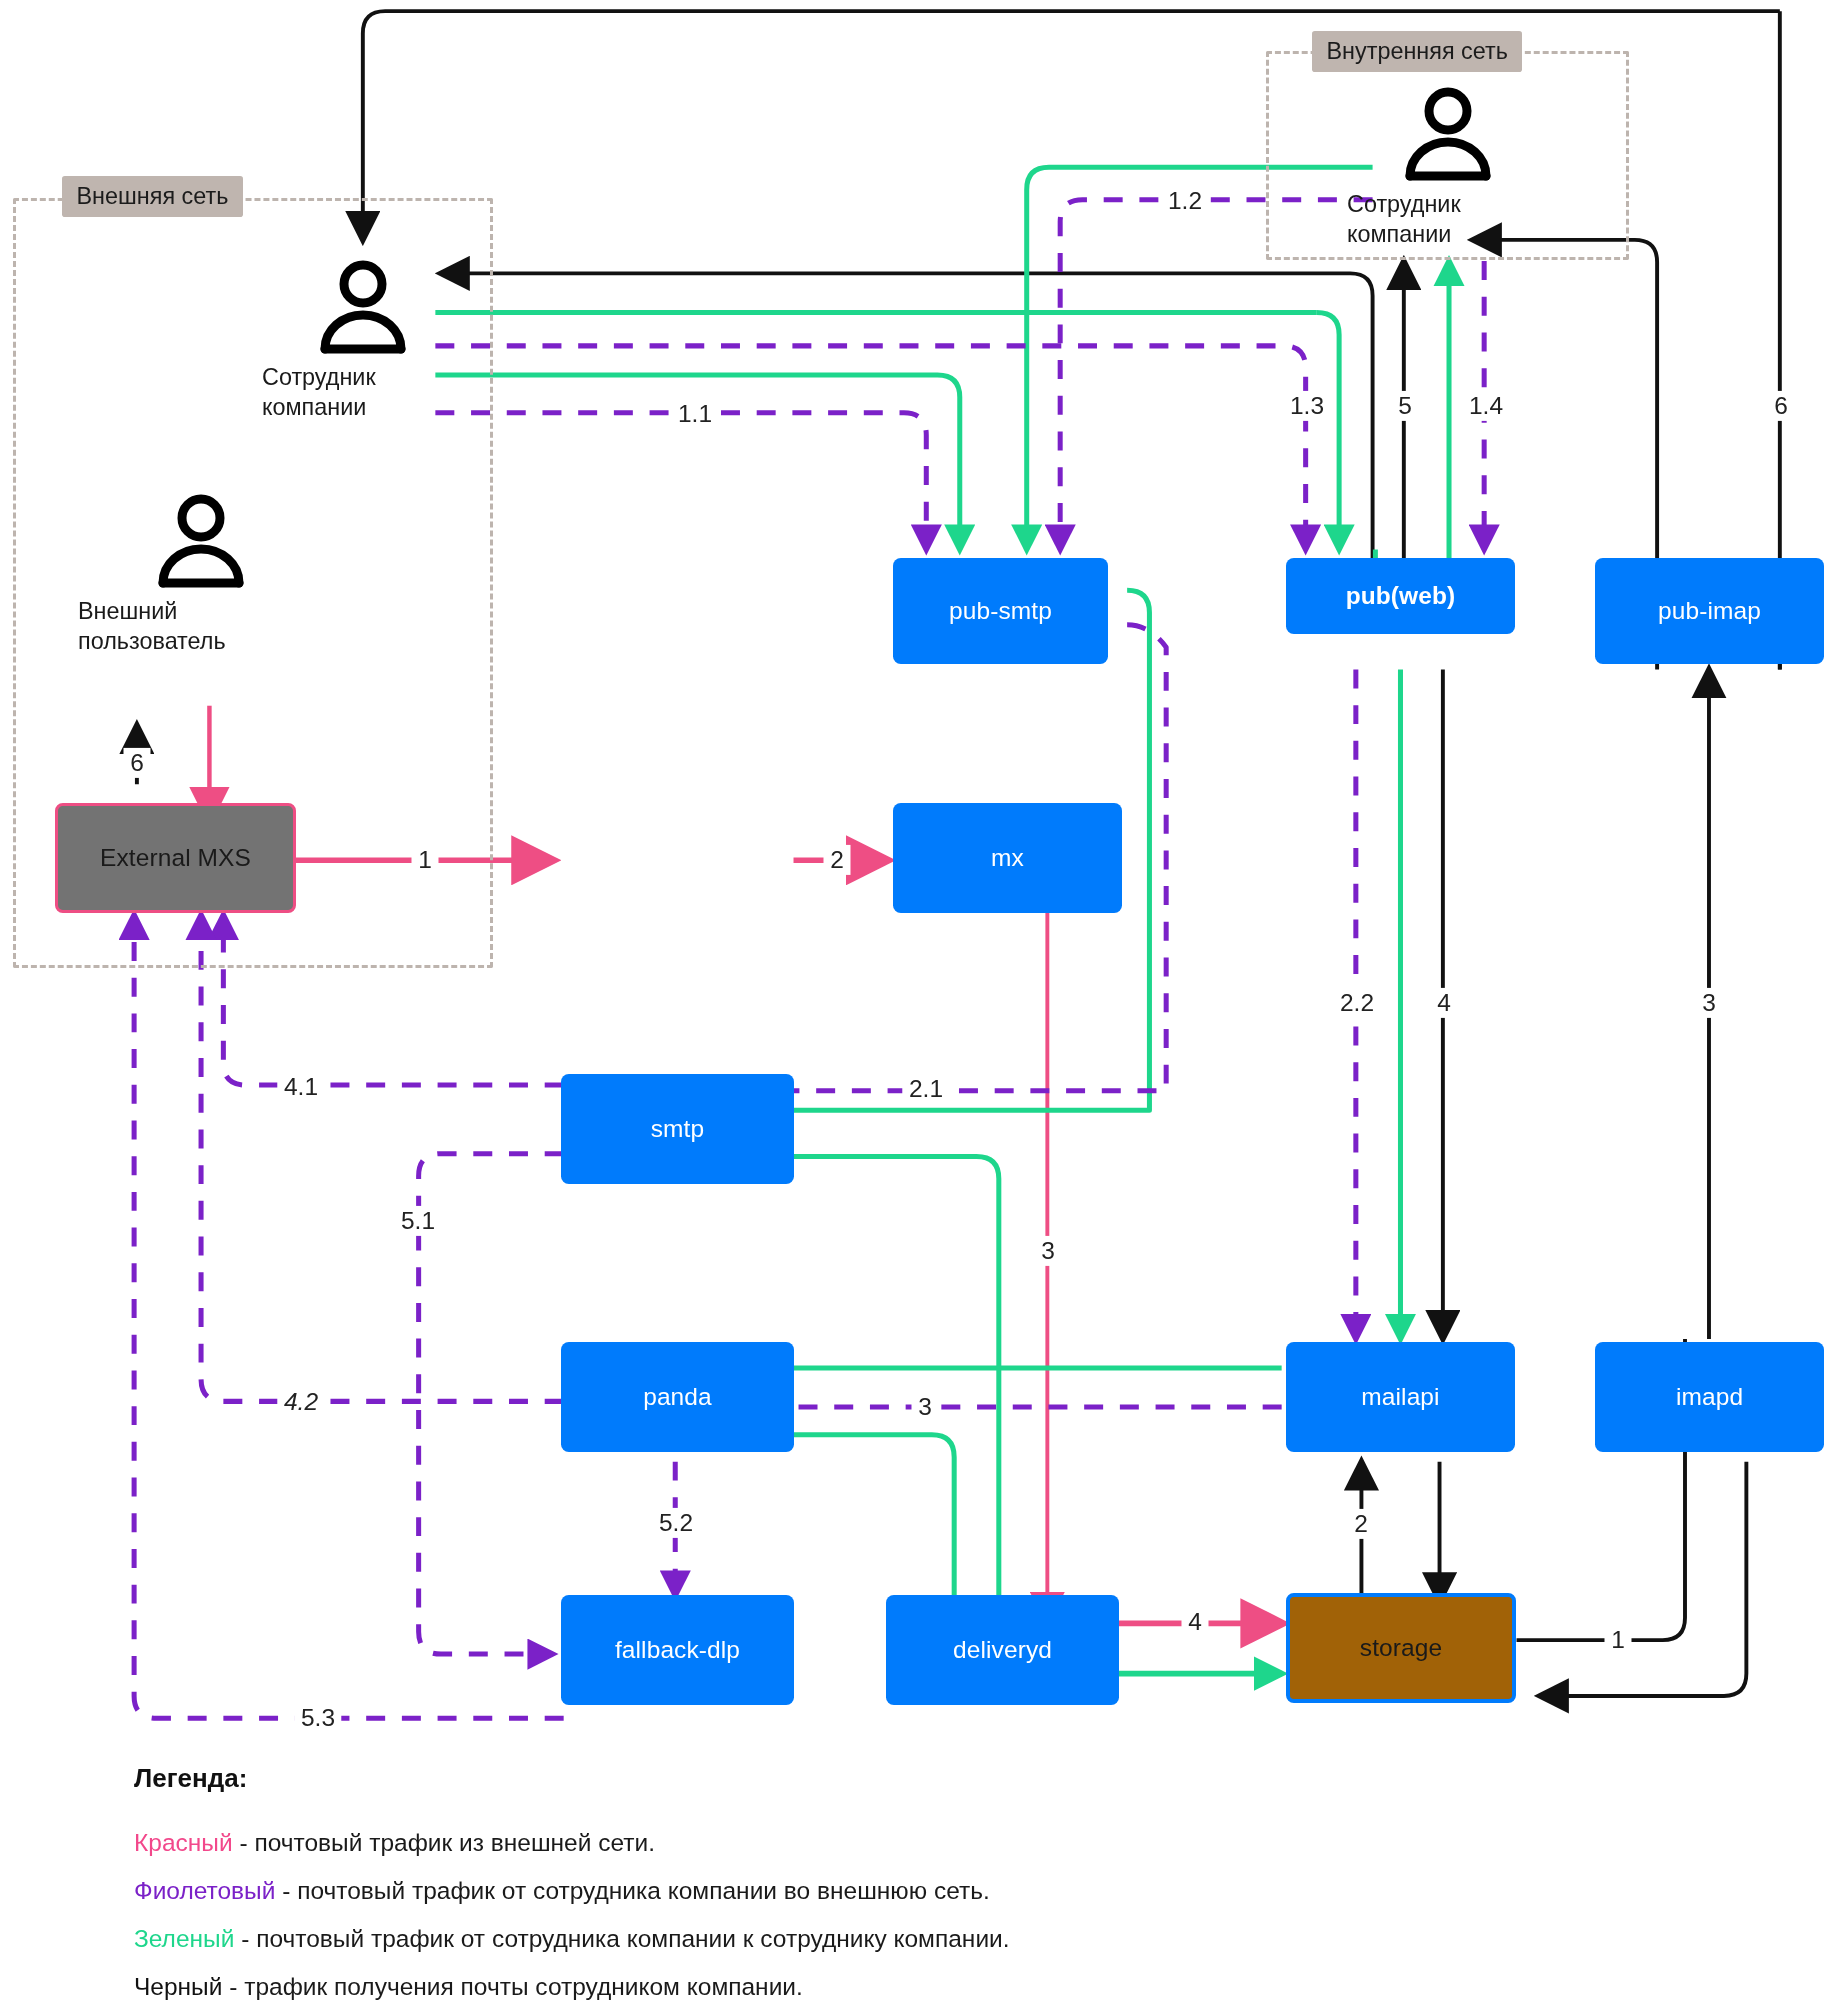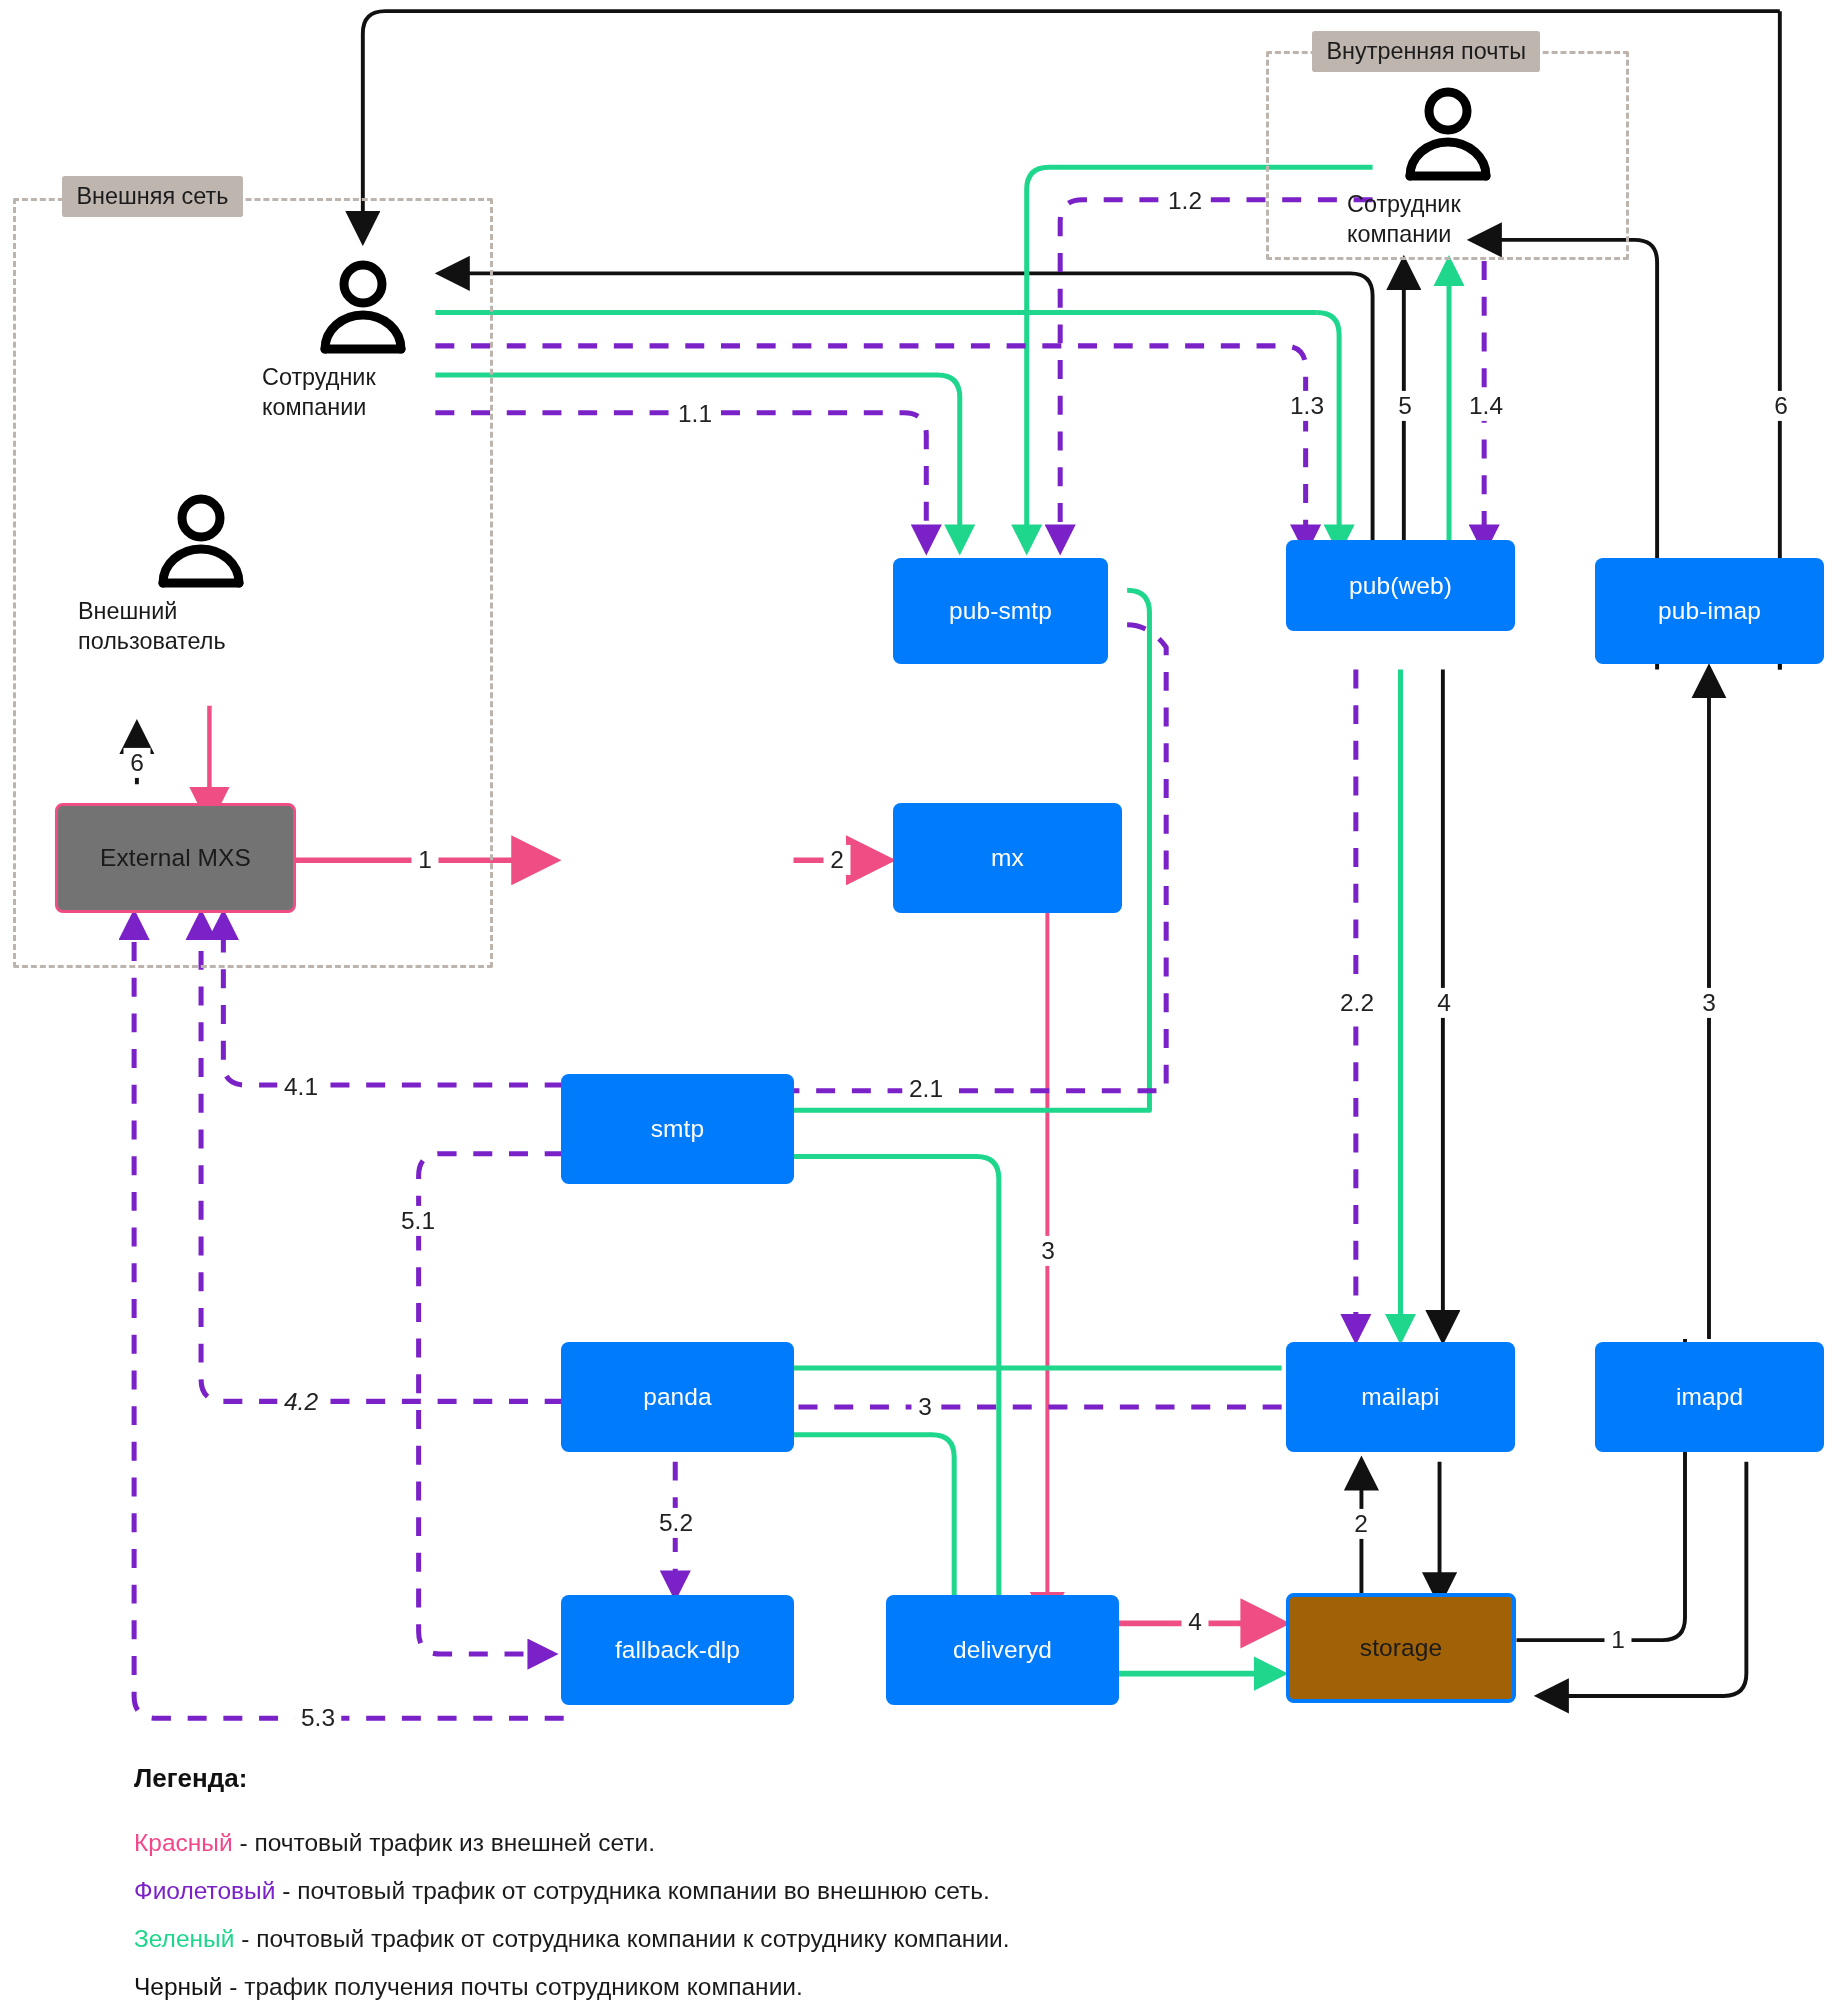--- a/index.html
+++ b/index.html
@@ -208,21 +208,21 @@
       <path d="M1210,2620 L1210,2860" stroke="#7B21C8" stroke-width="9" stroke-dasharray="34 30" marker-end="url(#ah-purple)"></path>
 
       <path d="M1010,3080 L280,3080 Q240,3080 240,3040 L240,1640" stroke="#7B21C8" stroke-width="9" stroke-dasharray="34 30" marker-end="url(#ah-purple)"></path>
     </g>
   </svg>
 
   <div class="zone" style="left:13.4px; top:198px; width:480px; height:770px;"></div>
   <div class="zone-label" style="left:62px; top:176px;">Внешняя сеть</div>
 
   <div class="zone" style="left:1266px; top:51px; width:363px; height:209px;"></div>
-  <div class="zone-label" style="left:1312px; top:31px;">Внутренняя почты</div>
+  <div class="zone-label" style="left:1312px; top:31px;">Внутренняя сеть</div>
 
   <div class="actor" style="left:262px; top:257px; width:201px;">
     <svg width="100" height="100" viewBox="0 0 100 100">
       <circle cx="50" cy="27" r="19" fill="none" stroke="#000" stroke-width="9"></circle>
       <path d="M12,92 A38,34 0 0 1 88,92" fill="none" stroke="#000" stroke-width="9" stroke-linecap="round"></path>
       <line x1="12" y1="92" x2="88" y2="92" stroke="#000" stroke-width="9" stroke-linecap="round"></line>
     </svg>
     <div>Сотрудник</div>
     <div>компании</div>
   </div>
@@ -253,21 +253,21 @@
 
 
   <div class="node" style="left:893px; top:803px; width:229px; height:110px;">
     <span>mx</span>
   </div>
 
   <div class="node" style="left:893px; top:558px; width:215px; height:106px;">
     <span>pub-smtp</span>
   </div>
 
-  <div class="node" style="left:1286px; top:540px; width:229px; height:91px;">
+  <div class="node" style="left:1286px; top:558px; width:229px; height:76px;font-weight:bold;">
     <span>pub(web)</span>
   </div>
 
   <div class="node" style="left:1595px; top:558px; width:229px; height:106px;">
     <span>pub-imap</span>
   </div>
 
   <div class="node" style="left:561px; top:1074px; width:233px; height:110px;">
     <span>smtp</span>
   </div>

